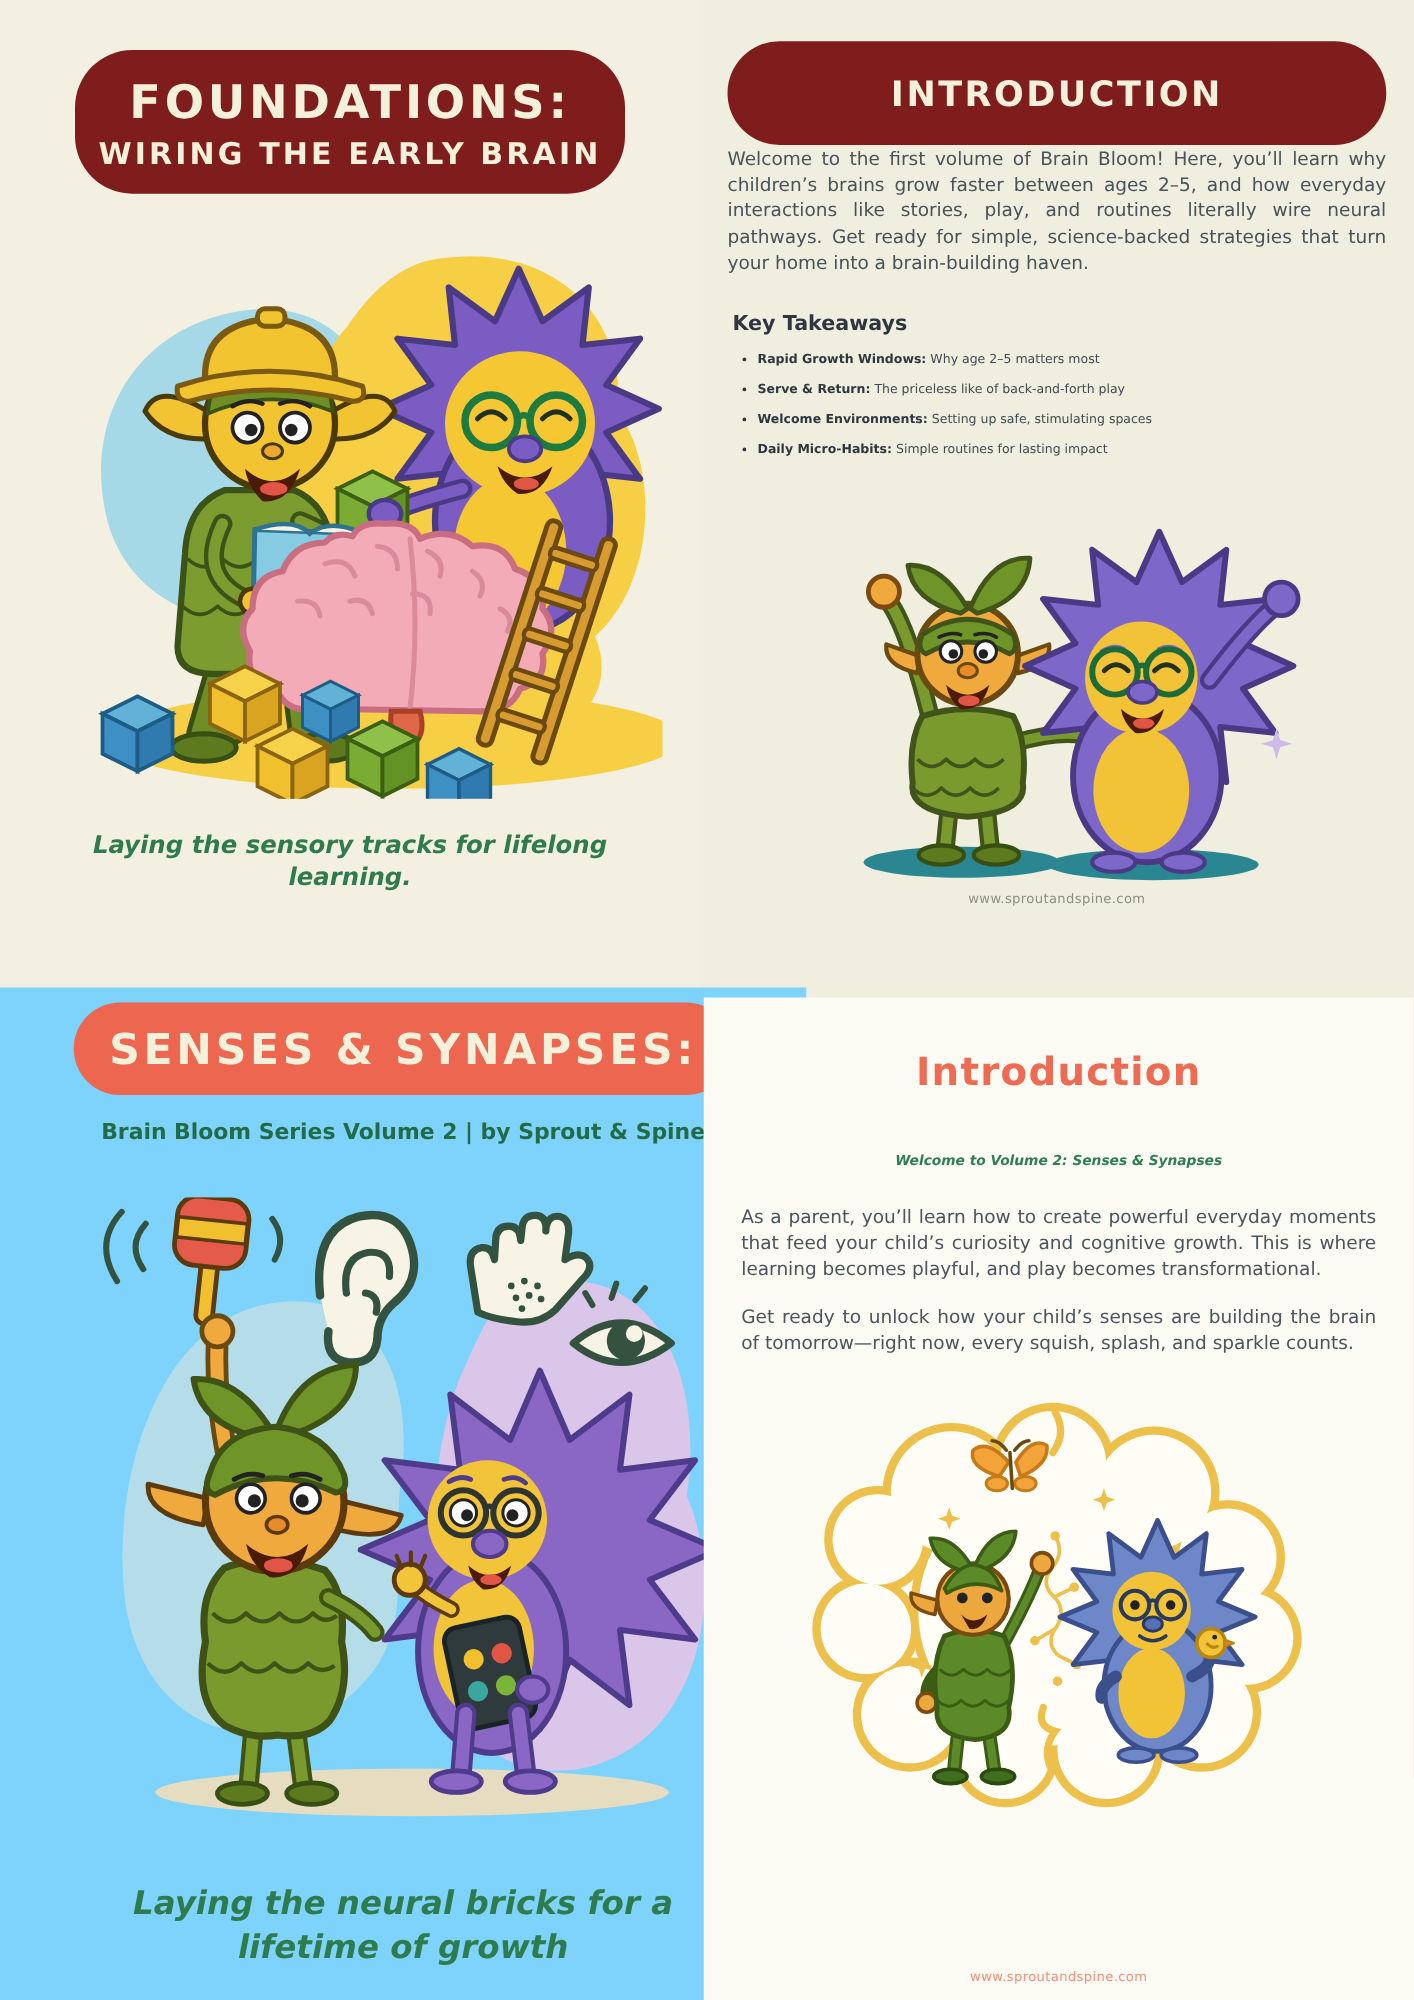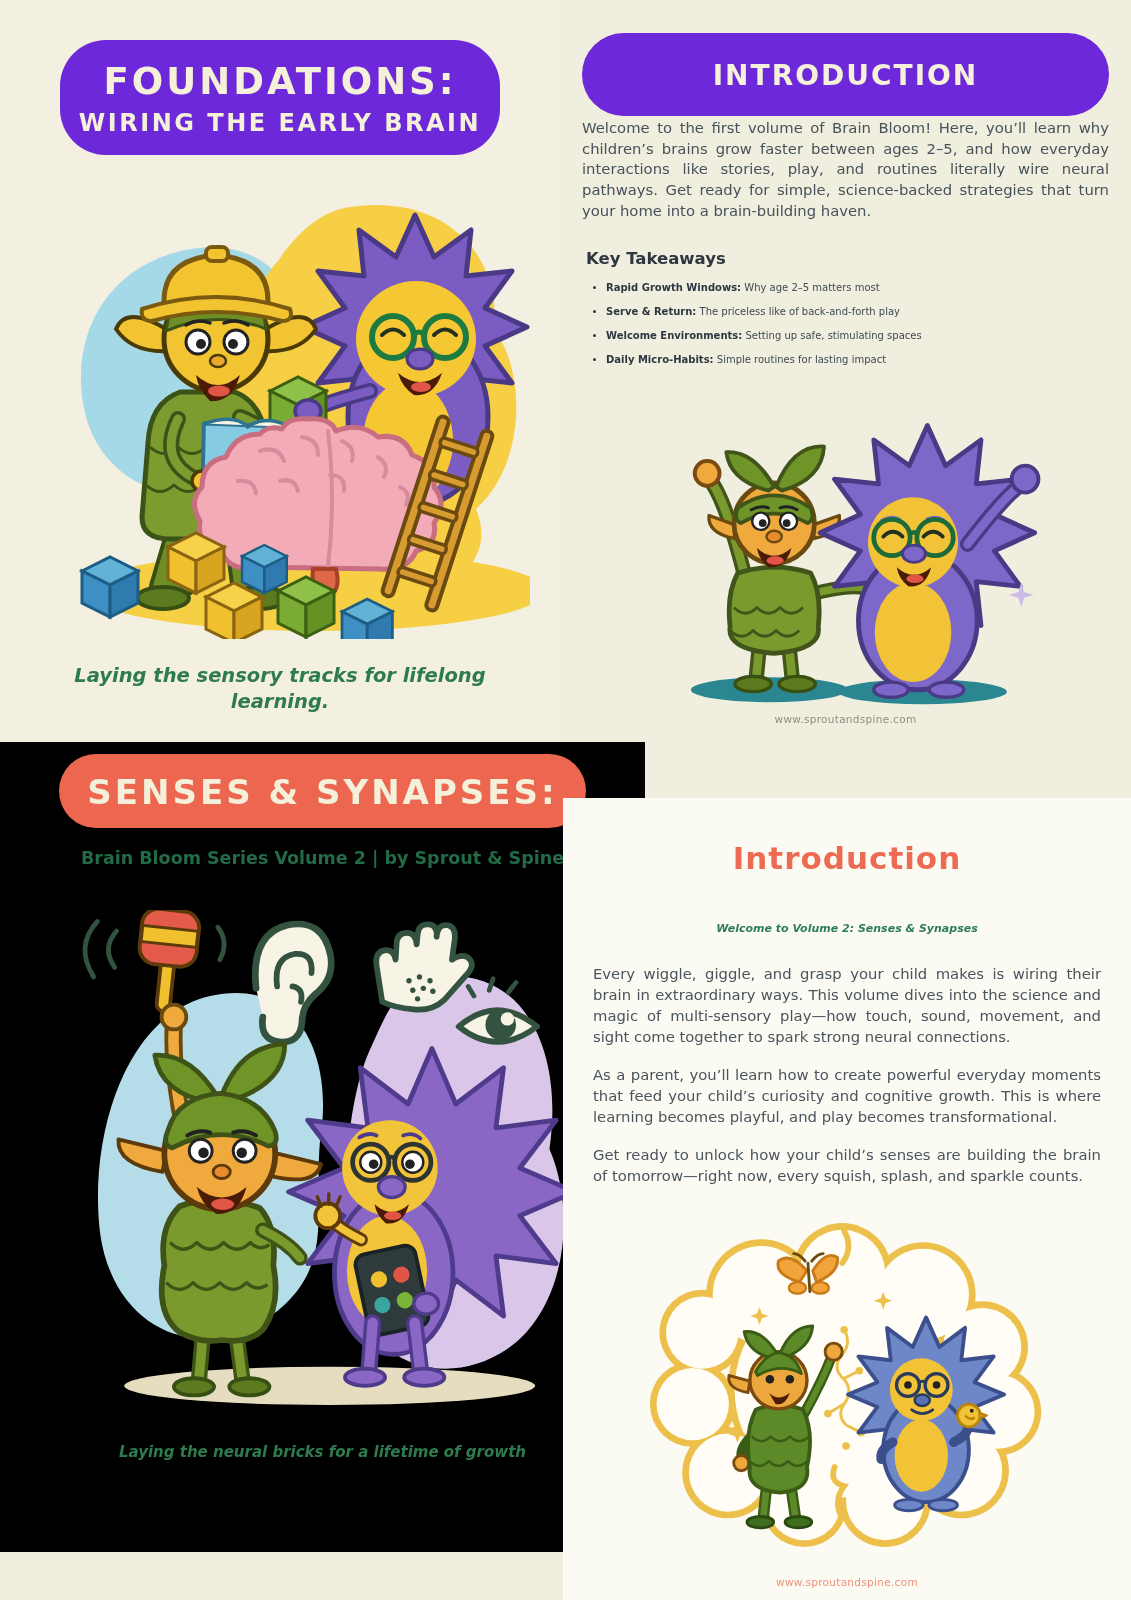--- a/index.html
+++ b/index.html
@@ -2,25 +2,25 @@
 <html><head>
 <meta charset="utf-8">
 <style>
   * { margin:0; padding:0; box-sizing:border-box; }
   html,body { width:1131px; }
   body { font-family:"DejaVu Sans","Liberation Sans",sans-serif; background:#f2efe0; }
   .page { position:relative; width:1131px; height:1600px; overflow:hidden; background:#f1eedf; }
   .panel { position:absolute; }
   .panel-tl { left:0; top:0; width:560px; height:790px; background:#f3f0e1; }
   .panel-tr { left:560px; top:0; width:571px; height:798px; background:#f0eede; }
-  .panel-bl { left:0; top:742px; width:645px; height:810px; background:#000000; }
+  .panel-bl { left:0; top:790px; width:645px; height:810px; background:#7dd3fc; }
   .panel-br { left:563px; top:798px; width:568px; height:802px; background:#fbfaf3; }
 
   .pill { border-radius:46px; text-align:center; color:#f4f0da; }
-  .pill-green { background:#6d28d9; }
+  .pill-green { background:#7f1d1d; }
   .pill-coral { background:#ec6650; }
 
   .tl-pill { width:440px; margin:40px auto 0; padding:20px 10px 18px; }
   .tl-title1 { font-size:37px; font-weight:bold; letter-spacing:3px; }
   .tl-title2 { font-size:24px; font-weight:bold; letter-spacing:2.5px; margin-top:6px; }
 
   .series { margin-top:20px; text-align:center; font-size:17.5px; font-weight:bold; color:#236b47; }
   .tagline { margin:24px auto 0; max-width:430px; text-align:center; font-size:19.5px; font-weight:bold; font-style:italic; color:#2e7b4d; line-height:1.35; }
 
   .tr-pill { width:527px; margin:33px auto 0; padding:26px 10px 24px; font-size:28px; font-weight:bold; letter-spacing:2px; }
@@ -38,21 +38,21 @@
   .bl-illus { margin:42px auto 0; }
   .br-illus { margin:18px auto 0; }
 
   .footer { text-align:center; font-size:10.5px; letter-spacing:0.3px; }
   .footer-gray { color:#8b9080; margin-top:6px; }
   .footer-coral { color:#f0907b; position:absolute; left:0; right:0; bottom:12px; }
 
   .bl-pill { width:527px; margin:12px auto 0; padding:18px 10px 16px; border-radius:50px; }
   .bl-title1 { font-size:34px; font-weight:bold; letter-spacing:3px; }
   .bl-title2 { font-size:22.5px; font-weight:bold; letter-spacing:4px; margin-top:7px; }
-  .bl-tagline { margin-top:16px; max-width:520px; font-size:15px; }
+  .bl-tagline { margin-top:32px; max-width:520px; font-size:26px; }
 
   .br-heading { margin-top:42px; text-align:center; font-size:31px; font-weight:bold; letter-spacing:1px; color:#ee6b53; }
   .br-subtitle { margin-top:46px; text-align:center; font-size:11px; font-weight:bold; font-style:italic; color:#2f7d52; }
   .br-paragraphs { margin:28px 30px 0; }
   .br-paragraphs p { text-align:justify; font-size:14.8px; line-height:1.42; color:#4a545c; margin-top:17px; }
   .br-paragraphs p:first-child { margin-top:0; }
 </style>
 </head>
 <body>
 
@@ -355,21 +355,20 @@
       </g>
     </svg>
 
     <div class="tagline bl-tagline">Laying the neural bricks for a lifetime of growth</div>
   </div>
 
   <div class="panel panel-br">
     <div class="br-heading">Introduction</div>
     <div class="br-subtitle">Welcome to Volume 2: Senses &amp; Synapses</div>
     <div class="br-paragraphs">
-      <p>Every wiggle, giggle, and grasp your child makes is wiring their brain in extraordinary ways. This volume dives into the science and magic of multi-sensory play—how touch, sound, movement, and sight come together to spark strong neural connections.</p>
       <p>As a parent, you’ll learn how to create powerful everyday moments that feed your child’s curiosity and cognitive growth. This is where learning becomes playful, and play becomes transformational.</p>
       <p>Get ready to unlock how your child’s senses are building the brain of tomorrow—right now, every squish, splash, and sparkle counts.</p>
     </div>
 
     <svg class="illus br-illus" width="400" height="343" viewBox="0 0 420 360">
       <g>
         <g fill="#ecc04a">
           <circle cx="120" cy="95" r="58"></circle>
             <circle cx="205" cy="72" r="52"></circle>
             <circle cx="290" cy="95" r="55"></circle>

